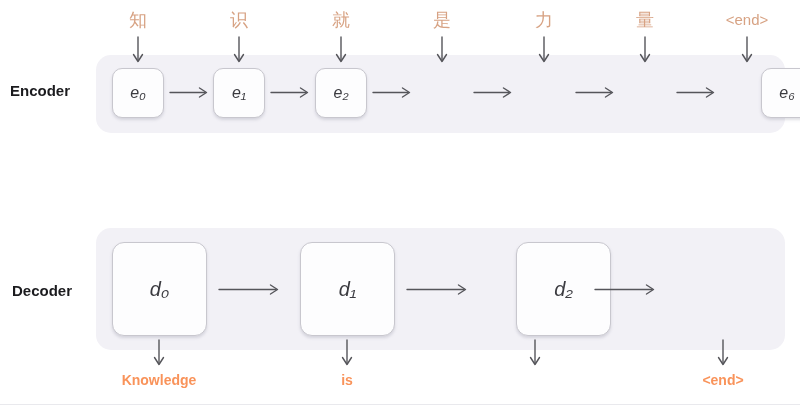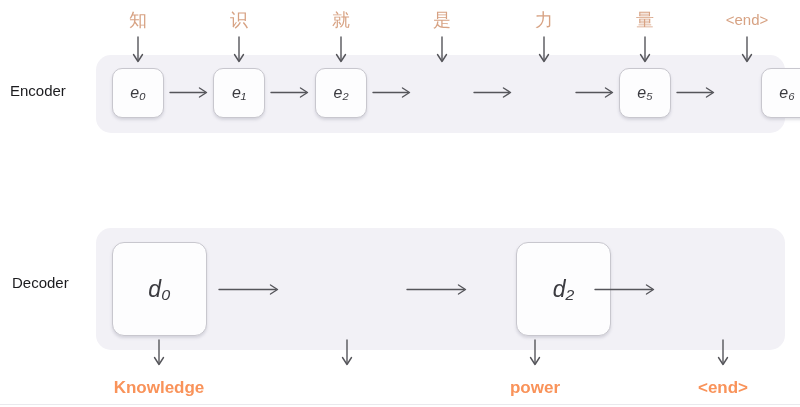--- a/index.html
+++ b/index.html
@@ -16,43 +16,43 @@
   .stage{
     position:relative;width:800px;height:407px;background:#fff;overflow:hidden;
     font-family:"Liberation Sans","DejaVu Sans",sans-serif;
   }
   .panel{
     position:absolute;background:var(--panel-bg);border-radius:15px;
   }
   .panel.encoder{left:96px;top:55px;width:689px;height:78px;}
   .panel.decoder{left:96px;top:228px;width:689px;height:122px;}
   .row-label{
-    position:absolute;font-size:15px;font-weight:normal;color:var(--label-text);
+    position:absolute;font-size:15px;font-weight:bold;color:var(--label-text);
   }
   .in-token{
     position:absolute;top:7px;width:90px;height:26px;line-height:26px;
     text-align:center;color:var(--input-token);font-size:18px;
   }
   .in-token.tag{font-size:15px;font-weight:400;}
   .cell{
     position:absolute;background:var(--cell-bg);
     border:1.5px solid var(--cell-border);box-sizing:border-box;
     display:flex;align-items:center;justify-content:center;
     color:var(--cell-text);
     box-shadow:0 2px 3px rgba(110,110,130,.22);
     font-style:italic;
   }
   .cell.enc{top:68px;width:52px;height:50px;border-radius:10px;font-size:16px;}
-  .cell.dec{top:242px;width:95px;height:94px;border-radius:12px;font-size:23px;}
+  .cell.dec{top:242px;width:95px;height:94px;border-radius:12px;font-size:20px;}
   .arrow{position:absolute;}
   .arrow svg{display:block;}
   .arrow path{stroke:var(--arrow);stroke-width:1.4;fill:none;stroke-linecap:round;stroke-linejoin:round;}
   .out-token{
     position:absolute;top:368px;width:140px;height:24px;line-height:24px;
-    text-align:center;color:var(--output-token);font-size:17px;font-weight:bold;margin-top:8px;
+    text-align:center;color:var(--output-token);font-size:14px;font-weight:bold;
   }
   .bottom-hairline{position:absolute;left:0;top:404px;width:800px;height:1px;background:#e9e9ed;}
 </style>
 </head>
 <body>
 
 <div class="stage">
 
   <div class="panel encoder"></div>
   <div class="row-label" style="left:10px;top:82px">Encoder</div>
@@ -104,21 +104,20 @@
   <div class="arrow" style="left:740px;top:36px">
       <svg width="14" height="28" viewBox="0 0 14 28">
         <path d="M7 1 V24"></path>
         <path d="M2.5 18.5 L7 25.5 L11.5 18.5"></path>
       </svg>
     </div>
 
   <div class="cell enc" style="left:112px">e₀</div>
   <div class="cell enc" style="left:315px">e₂</div>
   <div class="cell enc" style="left:213px">e₁</div>
-  <div class="cell enc" style="left:619px">e₅</div>
   <div class="cell enc" style="left:761px">e₆</div>
 
   <div class="arrow" style="left:169px;top:86px">
       <svg width="40" height="13" viewBox="0 0 40 13">
         <path d="M1 6.5 H36"></path>
         <path d="M30.5 2 L37.5 6.5 L30.5 11"></path>
       </svg>
     </div>
   <div class="arrow" style="left:270px;top:86px">
       <svg width="40" height="13" viewBox="0 0 40 13">
@@ -145,23 +144,24 @@
       </svg>
     </div>
   <div class="arrow" style="left:676px;top:86px">
       <svg width="40" height="13" viewBox="0 0 40 13">
         <path d="M1 6.5 H36"></path>
         <path d="M30.5 2 L37.5 6.5 L30.5 11"></path>
       </svg>
     </div>
 
   <div class="panel decoder"></div>
-  <div class="row-label" style="left:12px;top:274px">Decoder</div>
+  <div class="row-label" style="left:12px;top:282px">Decoder</div>
 
   <div class="cell dec" style="left:112px">d₀</div>
+  <div class="cell dec" style="left:300px">d₁</div>
   <div class="cell dec" style="left:516px">d₂</div>
 
   <div class="arrow" style="left:218px;top:283px">
       <svg width="62" height="13" viewBox="0 0 62 13">
         <path d="M1 6.5 H58"></path>
         <path d="M52.5 2 L59.5 6.5 L52.5 11"></path>
       </svg>
     </div>
   <div class="arrow" style="left:406px;top:283px">
       <svg width="62" height="13" viewBox="0 0 62 13">
@@ -195,17 +195,17 @@
       </svg>
     </div>
   <div class="arrow" style="left:716px;top:339px">
       <svg width="14" height="28" viewBox="0 0 14 28">
         <path d="M7 1 V24"></path>
         <path d="M2.5 18.5 L7 25.5 L11.5 18.5"></path>
       </svg>
     </div>
 
   <div class="out-token" style="left:89px">Knowledge</div>
-  <div class="out-token" style="left:465px">power</div>
+  <div class="out-token" style="left:277px">is</div>
   <div class="out-token" style="left:653px">&lt;end&gt;</div>
 
   <div class="bottom-hairline"></div>
 </div>
 
 </body></html>

